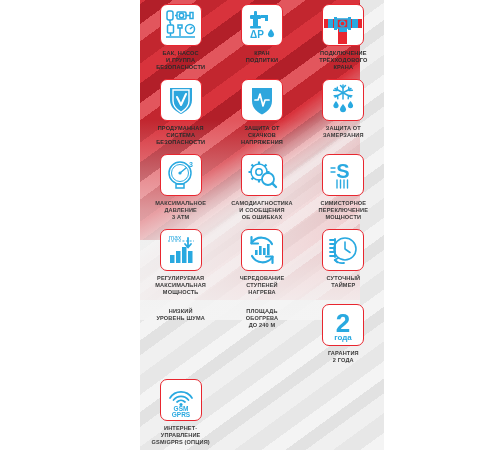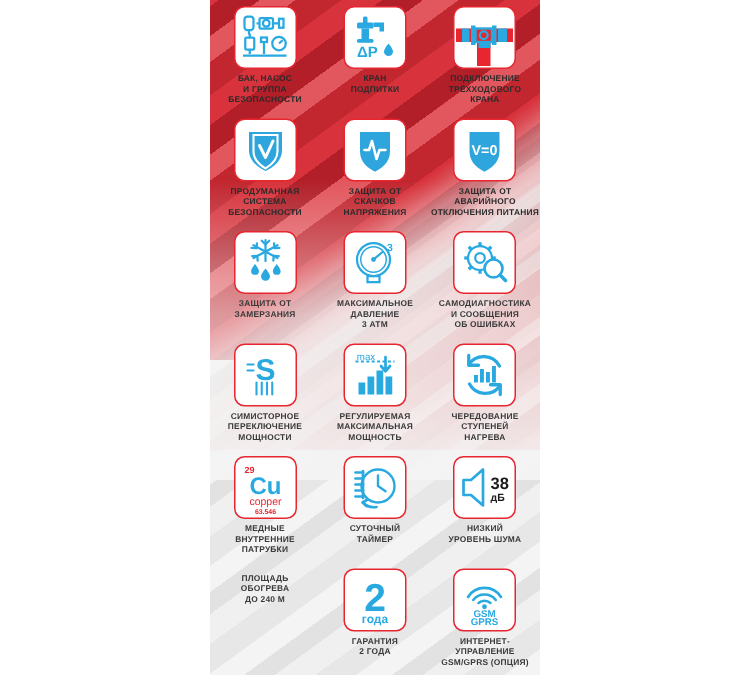--- a/index.html
+++ b/index.html
@@ -3,20 +3,21 @@
 <meta charset="utf-8">
 <style>
   html,body{margin:0;padding:0;background:#ffffff;}
   body{width:500px;height:450px;overflow:hidden;
        font-family:"Liberation Sans","DejaVu Sans",sans-serif;}
 
   #poster{
     position:absolute; left:140px; top:0; width:220px; height:450px;
     overflow:hidden;
     background:#ef4444;
+    padding-left:24px;
   }
   
   .bg-layer{position:absolute;inset:0;}
   .bg-grey{
     background:
       repeating-linear-gradient(-36deg,
         #f4f4f4 0px, #f4f4f4 14px,
         #e7e7e7 14px, #e7e7e7 30px,
         #f0f0f0 30px, #f0f0f0 46px,
         #e2e2e2 46px, #e2e2e2 58px);
@@ -162,31 +163,20 @@
         <svg width="34" height="34" viewBox="0 0 34 34">
           <path d="M7 5 h20 v13 c0 8 -6.5 11.5 -10 13.5 c-3.5 -2 -10 -5.5 -10 -13.5z" fill="#2ea6dd"></path>
           <path d="M10 17 h3 l2 -6 l3 12 l2 -6 h4" fill="none" stroke="#ffffff" stroke-width="1.7" stroke-linecap="round" stroke-linejoin="round"></path>
         </svg>
       </div>
       <div class="caption">ЗАЩИТА ОТ
 СКАЧКОВ
 НАПРЯЖЕНИЯ</div>
     </div>
 
-    <div class="cell onred">
-      <div class="tile">
-        <svg width="34" height="34" viewBox="0 0 34 34">
-          <path d="M7 5 h20 v13 c0 8 -6.5 11.5 -10 13.5 c-3.5 -2 -10 -5.5 -10 -13.5z" fill="#2ea6dd"></path>
-          <text x="17" y="20" text-anchor="middle" font-size="9.5" font-weight="bold" fill="#ffffff" font-family="Liberation Sans, sans-serif">V=0</text>
-        </svg>
-      </div>
-      <div class="caption">ЗАЩИТА ОТ
-АВАРИЙНОГО
-ОТКЛЮЧЕНИЯ ПИТАНИЯ</div>
-    </div>
 
     <div class="cell">
       <div class="tile">
         <svg width="34" height="34" viewBox="0 0 34 34" stroke="#29a9e0" stroke-width="1.5" fill="none" stroke-linecap="round">
           <line x1="17" y1="2" x2="17" y2="16"></line>
           <line x1="9" y1="5.5" x2="25" y2="14"></line>
           <line x1="25" y1="5.5" x2="9" y2="14"></line>
           <path d="M17 5 l-2.5 -2.5 M17 5 l2.5 -2.5"></path>
           <path d="M11 7.5 l-3.3 -.3 M11 7.5 l.3 -3.3"></path>
           <path d="M23 7.5 l3.3 -.3 M23 7.5 l-.3 -3.3"></path>
@@ -294,33 +284,20 @@
             <rect x="18" y="15" width="2.6" height="7"></rect>
             <rect x="22" y="11" width="2.6" height="11"></rect>
           </g>
         </svg>
       </div>
       <div class="caption">ЧЕРЕДОВАНИЕ
 СТУПЕНЕЙ
 НАГРЕВА</div>
     </div>
 
-    <div class="cell">
-      <div class="tile">
-        <svg width="40" height="40" viewBox="0 0 40 40">
-          <text x="6" y="10" font-size="6" font-weight="bold" fill="#e8262f" font-family="Liberation Sans, sans-serif">29</text>
-          <text x="20" y="24" text-anchor="middle" font-size="16" font-weight="bold" fill="#29a9e0" font-family="Liberation Sans, sans-serif">Cu</text>
-          <text x="20" y="31.5" text-anchor="middle" font-size="7" fill="#e8262f" font-family="Liberation Sans, sans-serif">copper</text>
-          <text x="20" y="37.5" text-anchor="middle" font-size="4.6" font-weight="bold" fill="#e8262f" font-family="Liberation Sans, sans-serif">63.546</text>
-        </svg>
-      </div>
-      <div class="caption">МЕДНЫЕ
-ВНУТРЕННИЕ
-ПАТРУБКИ</div>
-    </div>
 
     <div class="cell">
       <div class="tile">
         <svg width="34" height="34" viewBox="0 0 34 34" stroke="#29a9e0" fill="none" stroke-width="1.6">
           <circle cx="19" cy="16" r="11"></circle>
           <path d="M19 16 l0 -7 M19 16 l5 3.5" stroke-linecap="round"></path>
           <g stroke-width="1.8" stroke-linecap="round">
             <line x1="4" y1="7" x2="9" y2="7"></line>
             <line x1="4" y1="11" x2="9" y2="11"></line>
             <line x1="4" y1="15" x2="9" y2="15"></line>
@@ -330,27 +307,20 @@
           </g>
           <path d="M9 27 a10 10 0 0 0 9 3" stroke-width="1.8" stroke-linecap="round"></path>
           <path d="M12 25 l-3.3 2 l2.6 2.4" stroke-width="1.8" stroke-linecap="round" stroke-linejoin="round"></path>
         </svg>
       </div>
       <div class="caption">СУТОЧНЫЙ
 ТАЙМЕР</div>
     </div>
 
     <div class="cell">
-      <div class="tile">
-        <svg width="36" height="34" viewBox="0 0 36 34">
-          <path d="M4 12 h5 l8 -7 v24 l-8 -7 h-5z" fill="none" stroke="#29a9e0" stroke-width="1.8" stroke-linejoin="round"></path>
-          <text x="22" y="18" font-size="11" font-weight="bold" fill="#1b1b1b" font-family="Liberation Sans, sans-serif">38</text>
-          <text x="22" y="26" font-size="7" font-weight="bold" fill="#1b1b1b" font-family="Liberation Sans, sans-serif">дБ</text>
-        </svg>
-      </div>
       <div class="caption">НИЗКИЙ
 УРОВЕНЬ ШУМА</div>
     </div>
 
     <div class="cell">
       <div class="caption">ПЛОЩАДЬ
 ОБОГРЕВА
 ДО 240 М</div>
     </div>
 

